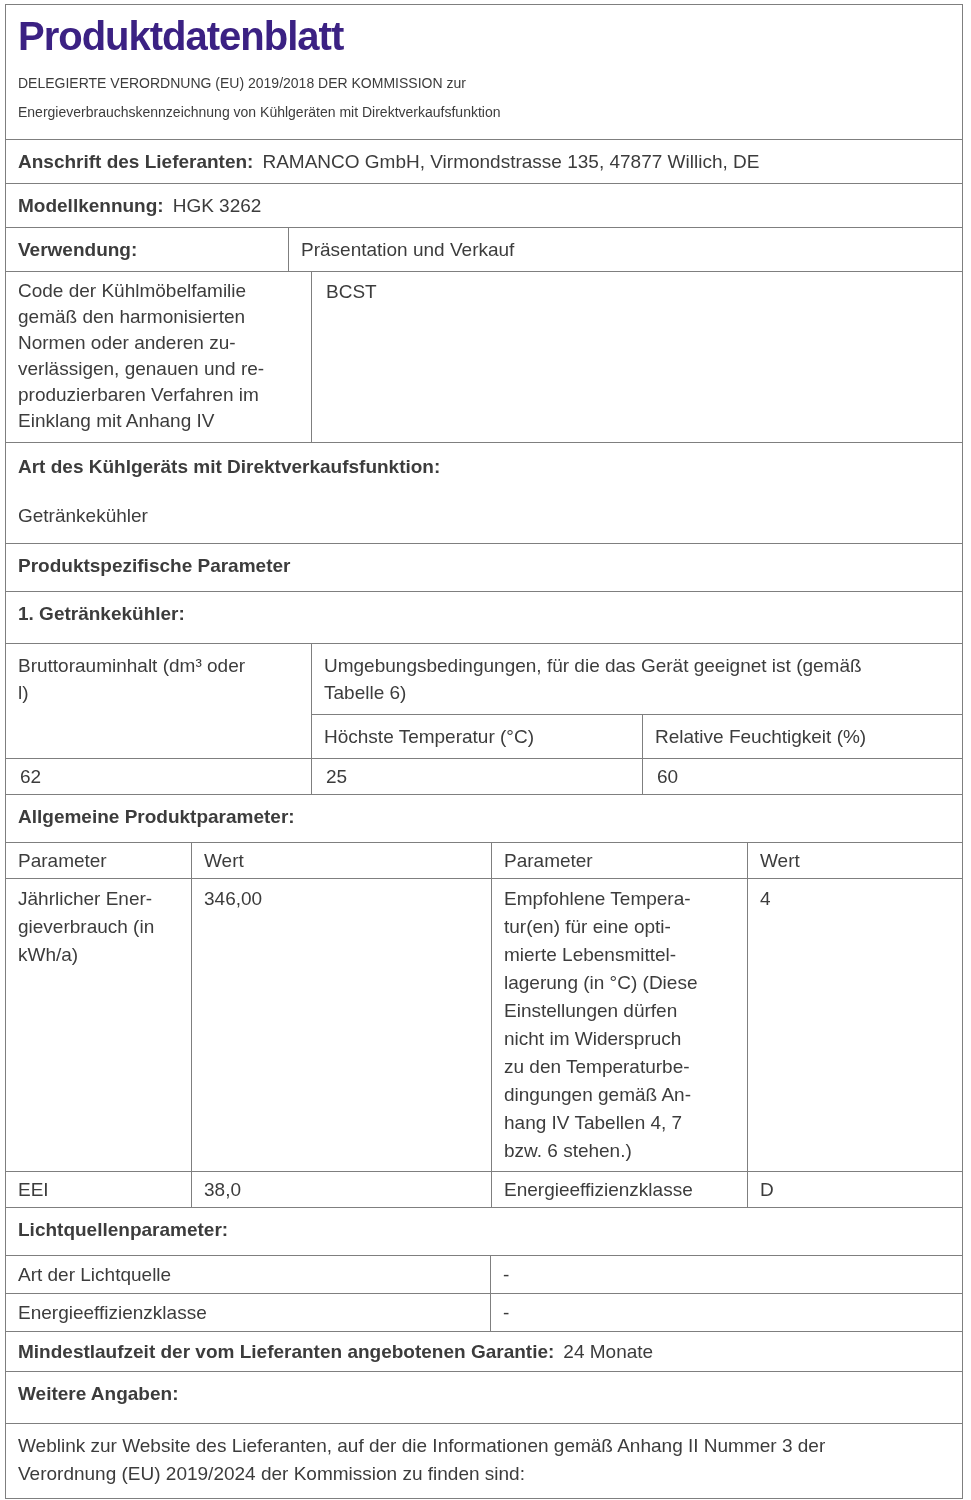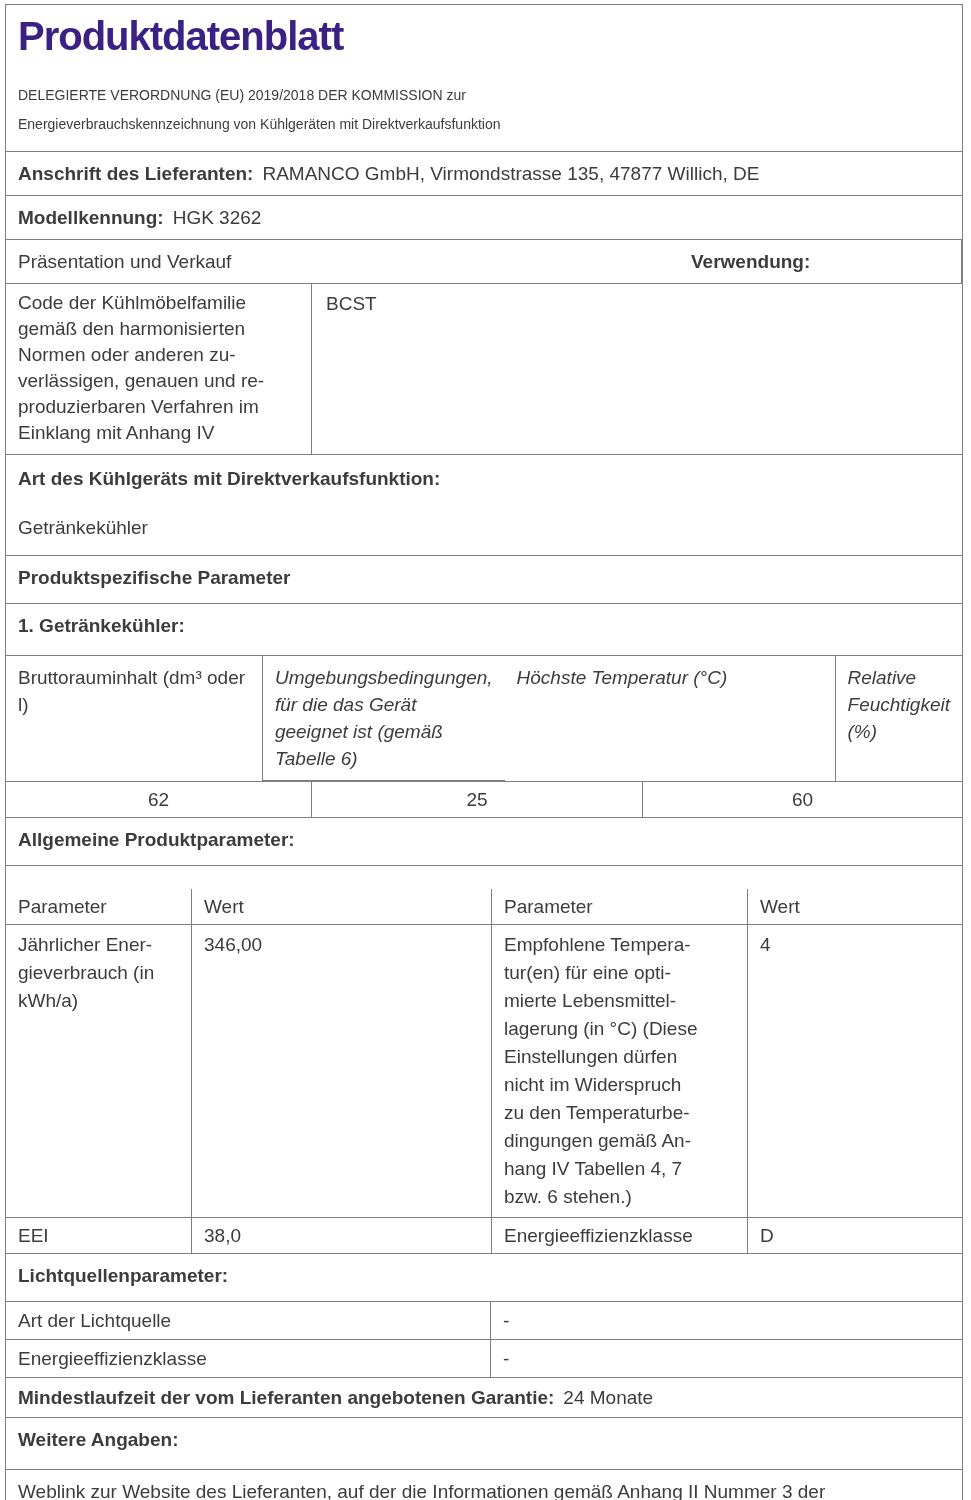--- a/index.html
+++ b/index.html
@@ -30,51 +30,51 @@
   .full{width:100%;}
   .b{font-weight:bold;}
   .v{margin-left:9px;}
   .ml{white-space:pre-line;}
   .br{border-right:1px solid var(--border);}
 
   
   .header-block{padding:6px 12px 12px 12px;border-bottom:1px solid var(--border);}
   h1.title{
     font-size:40px;line-height:50px;font-weight:bold;
-    color:var(--title);letter-spacing:-1px;margin-bottom:20px;
+    color:var(--title);letter-spacing:-1px;margin-bottom:8px;
   }
   .subtitle{font-size:14px;line-height:29px;}
 
   
   .use-left{width:283px;}
   .type-row-cell{padding:10px 12px 14px 12px;}
   .type-value{margin-top:22px;}
   .code-left{width:306px;line-height:26px;padding:6px 12px 8px 12px;text-align:justify;}
   .code-right{flex:1;padding:6px 14px;}
   .section{font-weight:bold;padding:8px 12px 12px 12px;line-height:27px;}
   .section-tall{padding:8px 12px 16px 12px;}
 
   
   .gv-col1{width:306px;}
-  .gv-stack{flex:1;display:flex;flex-direction:row;font-style:italic;}
+  .gv-stack{flex:1;display:flex;flex-direction:column;}
   .gv-ambient{border-bottom:1px solid var(--border);}
   .gv-sub{display:flex;flex:1;}
   .gv-c2{width:331px;}
   .gv-c3{flex:1;}
-  .values-row .cell{text-align:center;padding:4px 14px;}
+  .values-row .cell{text-align:left;padding:4px 14px;}
   .val-c1{width:306px;}
   .val-c2{width:331px;}
   .val-c3{flex:1;}
 
   
   .gp-c1{width:186px;}
   .gp-c2{width:300px;}
   .gp-c3{width:256px;}
   .gp-c4{flex:1;}
-  .gp-header .cell{padding:4px 12px;margin-top:23px;}
+  .gp-header .cell{padding:4px 12px;}
   .gp-row1 .cell{padding:6px 12px;line-height:28px;}
   .gp-row2 .cell{padding:4px 12px;}
 
   
   .ls-left{width:485px;}
   .ls-right{flex:1;}
   .ls-row .cell{padding:5px 12px;}
 
   .warranty-cell{padding:6px 12px;}
   .weblink-cell{padding:8px 12px 10px 12px;line-height:28px;}
@@ -97,25 +97,25 @@
     </div>
   </div>
 
   <div class="row">
     <div class="cell full">
       <span class="b">Modellkennung:</span><span class="v">HGK 3262</span>
     </div>
   </div>
 
   <div class="row">
+    <div class="cell use-left br">
+      <span class="b">Verwendung:</span>
+    </div>
     <div class="cell" style="flex:1;">
       <span>Präsentation und Verkauf</span>
-    </div>
-    <div class="cell use-left br">
-      <span class="b">Verwendung:</span>
     </div>
   </div>
 
   <div class="row">
     <div class="cell code-left br ml">Code der Kühlmöbelfamilie
 gemäß den harmonisierten
 Normen oder anderen zu-
 verlässigen, genauen und re-
 produzierbaren Verfahren im
 Einklang mit Anhang IV</div>

